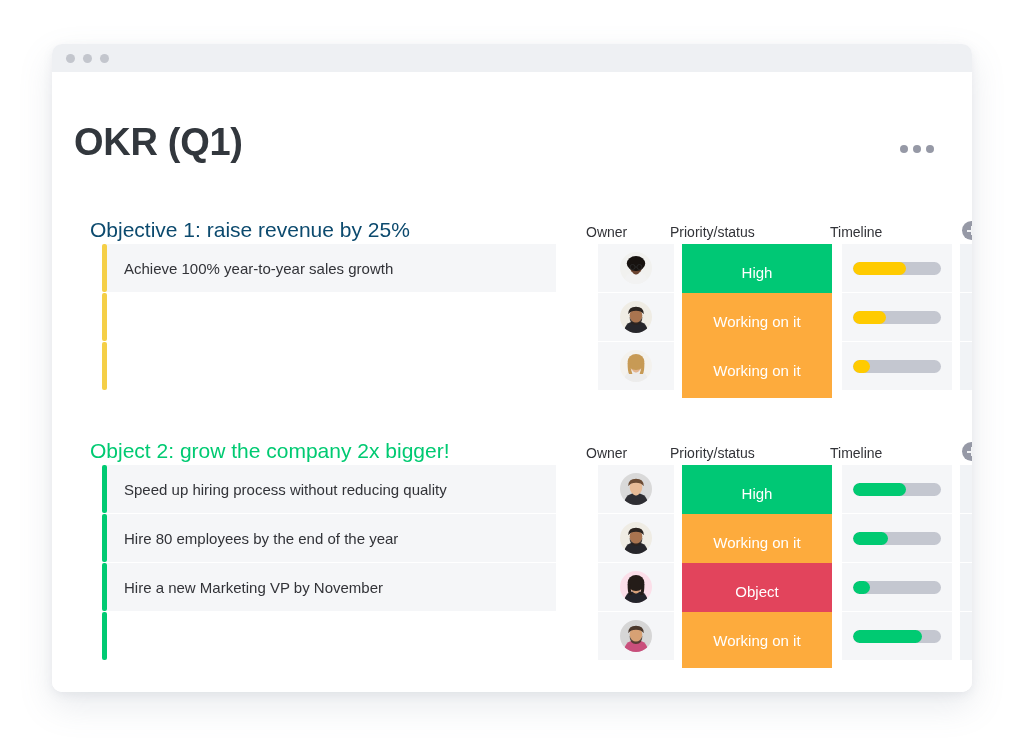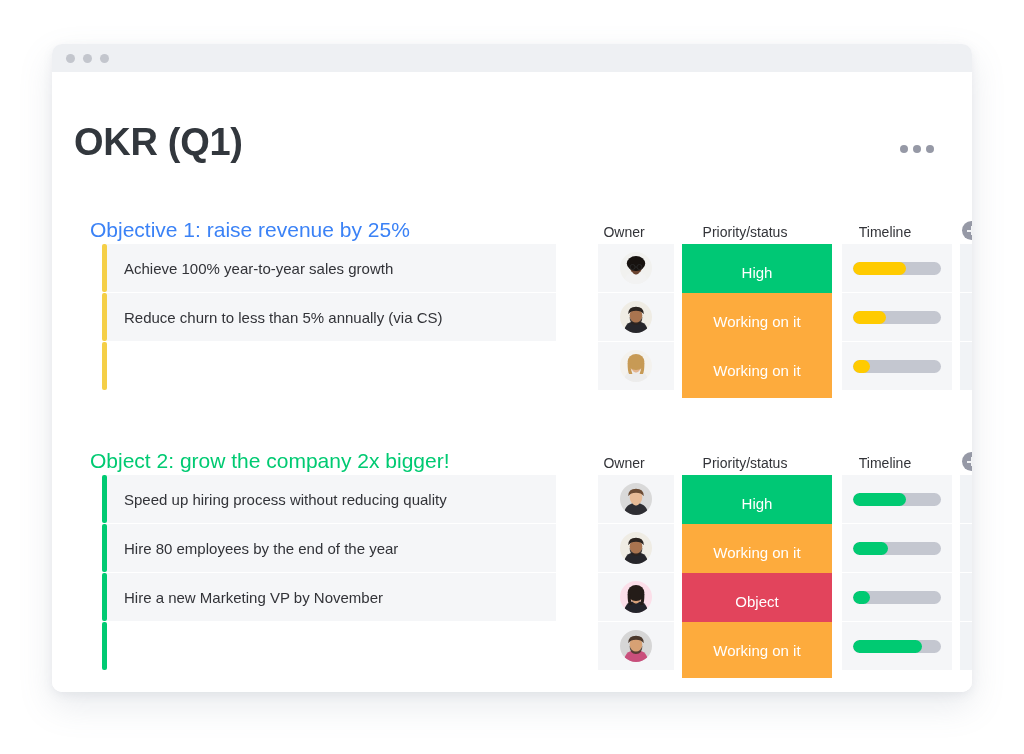--- a/index.html
+++ b/index.html
@@ -49,21 +49,21 @@
   .group { position: absolute; left: 38px; width: 848px; }
   .group-head {
     position: relative; height: 34px;
   }
   .group-title {
     position: absolute; left: 0; bottom: 2px;
     font-size: 21px; font-weight: 500;
   }
   .col-head {
     position: absolute; bottom: 4px;
-    font-size: 14px; color: #323338; text-align: center;
+    font-size: 14px; color: #323338; 
   }
   .col-owner   { left: 496px; width: 76px; }
   .col-status  { left: 580px; width: 150px; }
   .col-time    { left: 740px; width: 110px; }
   .plus-btn {
     position: absolute; left: 872px; bottom: 4px;
     width: 19px; height: 19px; border-radius: 50%;
     background: #9699a6;
     display: flex; align-items: center; justify-content: center;
   }
@@ -142,21 +142,21 @@
       <div class="page-title">OKR (Q1)</div>
       <div class="kebab">
         <span></span>
         <span></span>
         <span></span>
       </div>
 
       <div id="groups-host">
           <div class="group" style="top: 138px;">
             <div class="group-head">
-              <div class="group-title" style="color:#3b82f6">Objective 1: raise revenue by 25%</div>
+              <div class="group-title" style="color:#0c4a6e">Objective 1: raise revenue by 25%</div>
               <div class="col-head col-owner">Owner</div>
               <div class="col-head col-status">Priority/status</div>
               <div class="col-head col-time">Timeline</div>
               <div class="plus-btn"></div>
             </div>
             <div class="row">
               <div class="accent" style="background:#f5cf47"></div>
               <div class="cell-name">Achieve 100% year-to-year sales growth</div>
               <div class="cell-owner">
                 <span class="avatar">
@@ -177,21 +177,20 @@
               <div class="cell-status" style="background:#00c875">High</div>
               <div class="cell-time">
                 <div class="bar-track">
                   <div class="bar-fill" style="width:60%;background:#ffcb00"></div>
                 </div>
               </div>
               <div class="cell-blank"></div>
             </div>
             <div class="row">
               <div class="accent" style="background:#f5cf47"></div>
-              <div class="cell-name">Reduce churn to less than 5% annually (via CS)</div>
               <div class="cell-owner">
                 <span class="avatar">
                   <svg viewBox="0 0 32 32" xmlns="http://www.w3.org/2000/svg">
                     <rect width="32" height="32" fill="#efece4"></rect>
                     <path d="M16 20 c-6.4 0-10.5 3.6-11.4 8.2 A16 16 0 0 0 27.4 28.2 C26.5 23.6 22.4 20 16 20z" fill="#26262b"></path>
                     <rect x="13" y="17.5" width="6" height="5" rx="2.4" fill="#a9744f"></rect>
                     <ellipse cx="16" cy="14.6" rx="6.3" ry="7.2" fill="#a9744f"></ellipse>
                     <path d="M9.6 15.4 q0 8.6 6.4 8.6 t6.4-8.6 q-1.6 6-6.4 6 t-6.4-6z" fill="#2b2420" opacity="0.9"></path>
                     <path d="M8.2 13.2 q0-7.4 7.8-7.4 t7.8 7.4 q-2.6-3.4-7.8-3.4 t-7.8 3.4z" fill="#2b2420"></path>
                   </svg>
@@ -222,21 +221,21 @@
               </div>
               <div class="cell-status" style="background:#fdab3d">Working on it</div>
               <div class="cell-time">
                 <div class="bar-track">
                   <div class="bar-fill" style="width:19%;background:#ffcb00"></div>
                 </div>
               </div>
               <div class="cell-blank"></div>
             </div>
           </div>
-          <div class="group" style="top: 369px;">
+          <div class="group" style="top: 359px;">
             <div class="group-head">
               <div class="group-title" style="color:#00ca72">Object 2: grow the company 2x bigger!</div>
               <div class="col-head col-owner">Owner</div>
               <div class="col-head col-status">Priority/status</div>
               <div class="col-head col-time">Timeline</div>
               <div class="plus-btn"></div>
             </div>
             <div class="row">
               <div class="accent" style="background:#00ca72"></div>
               <div class="cell-name">Speed up hiring process without reducing quality</div>

